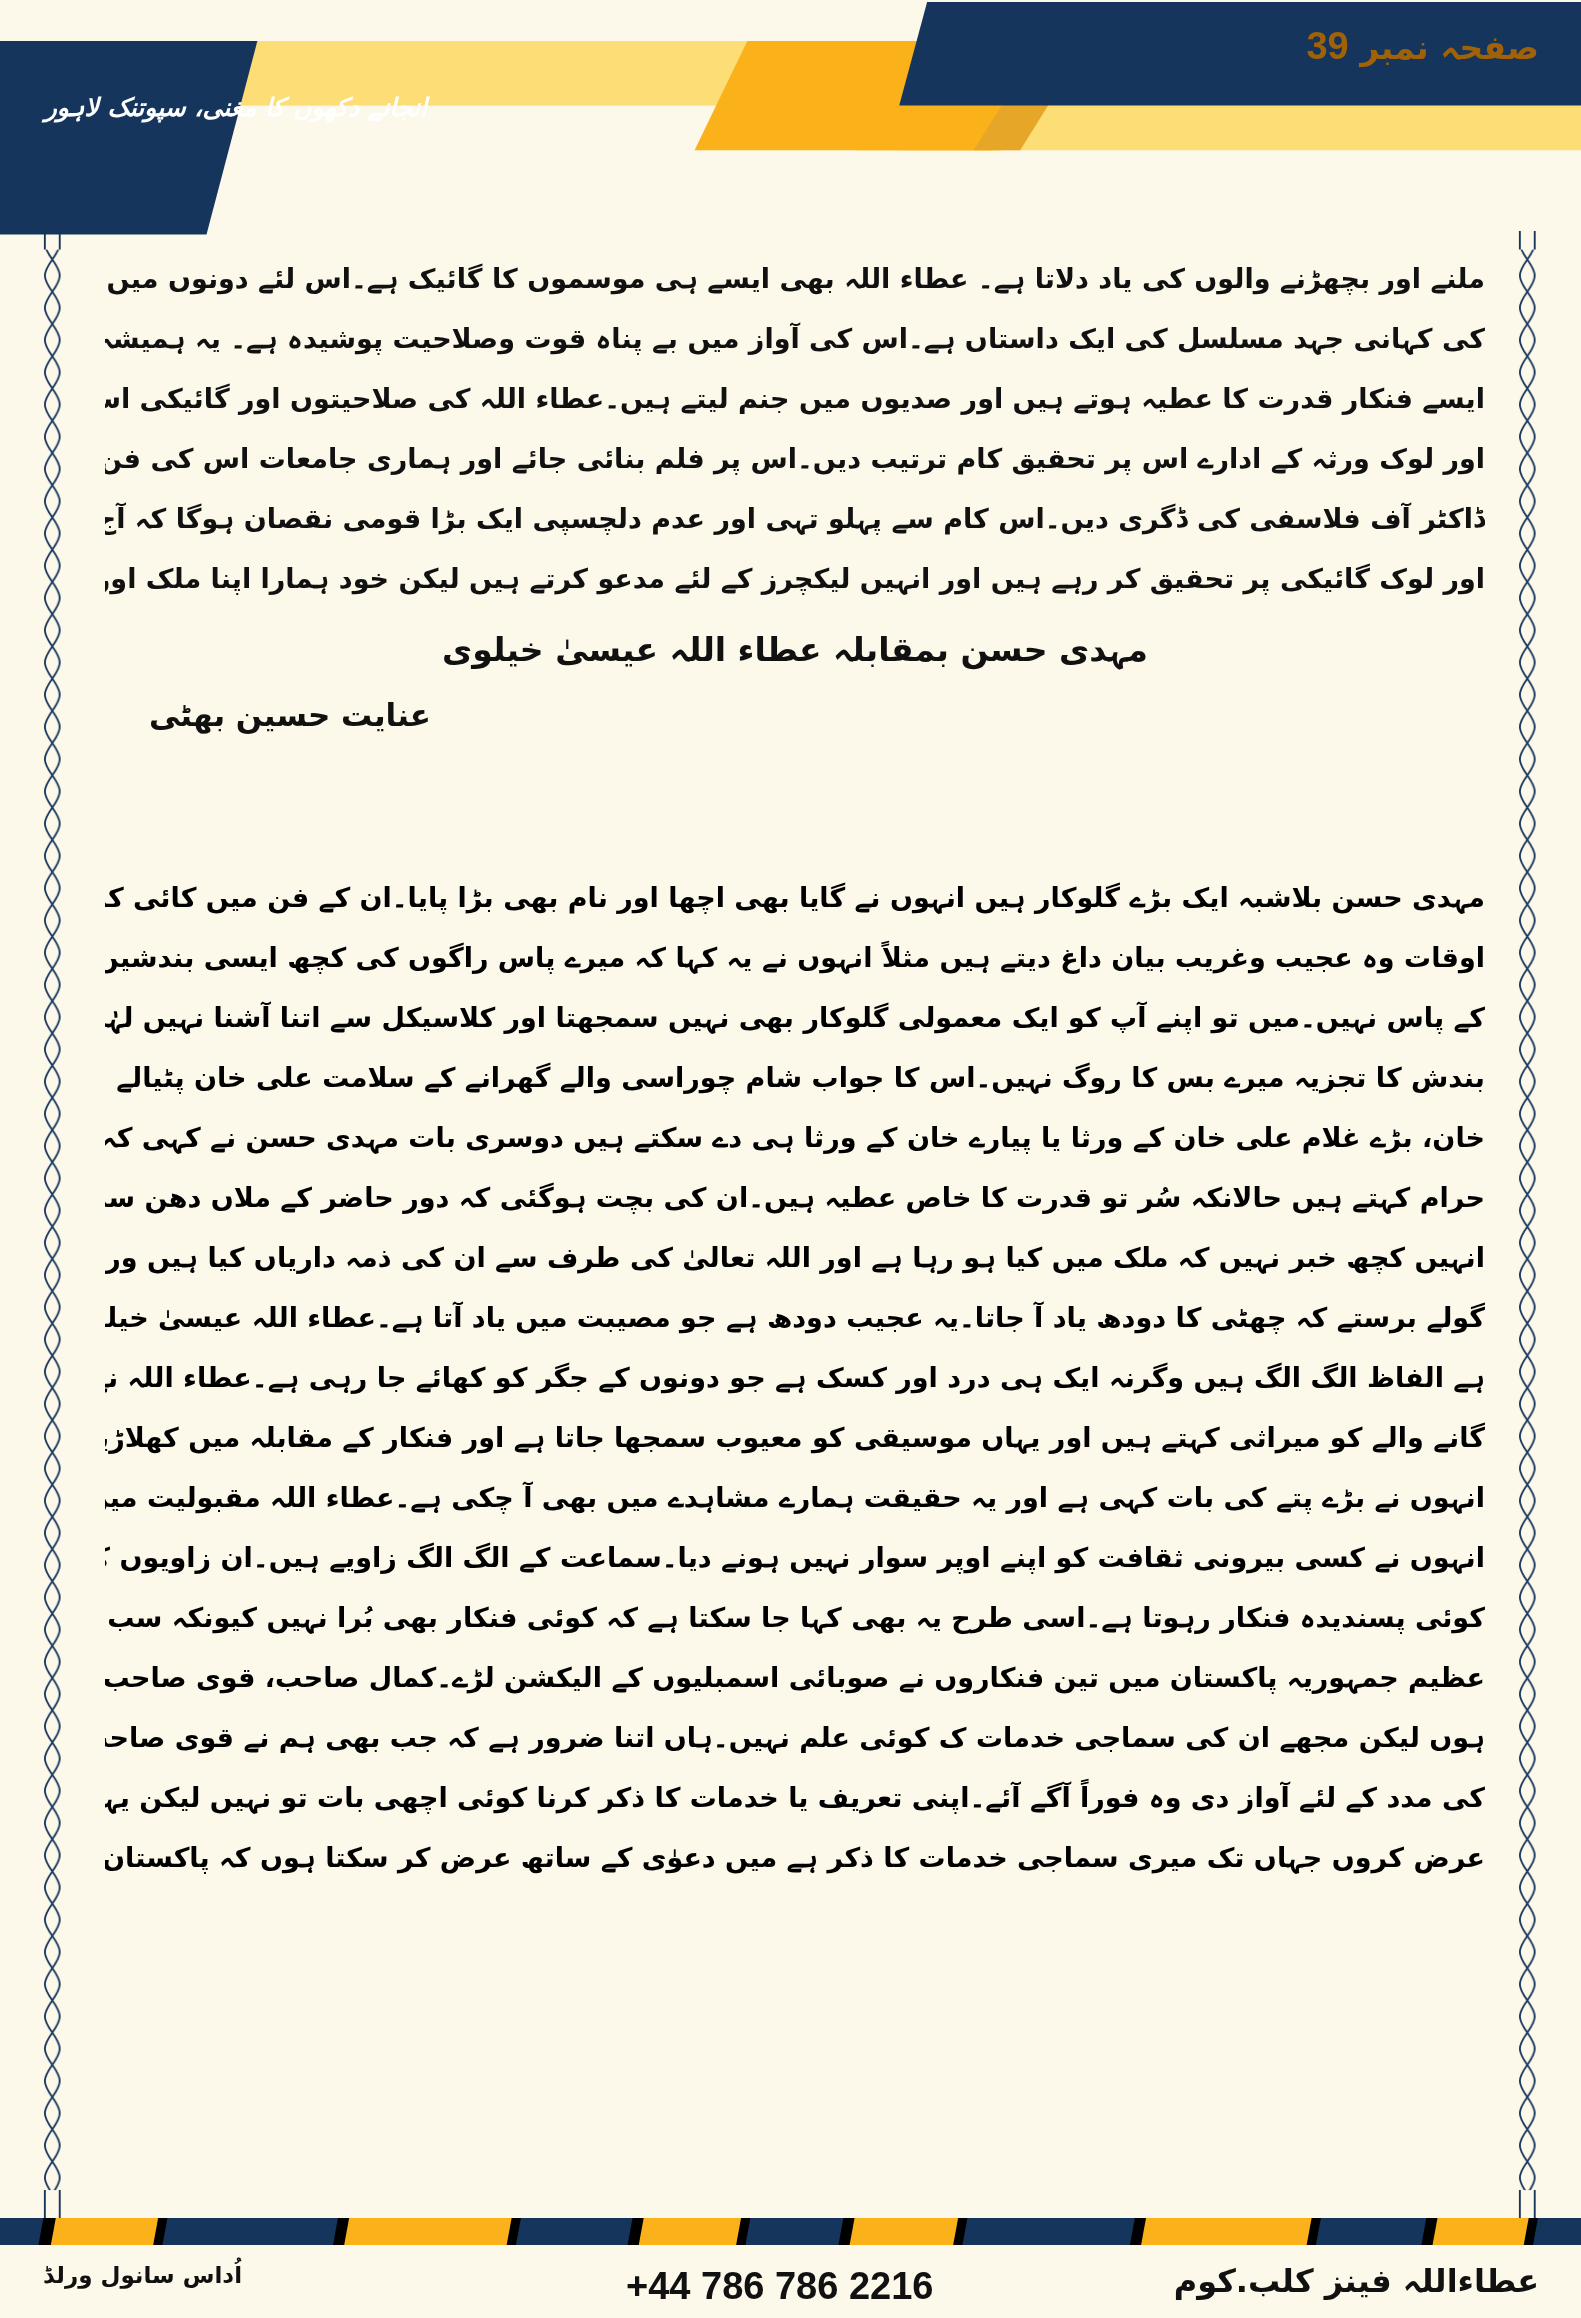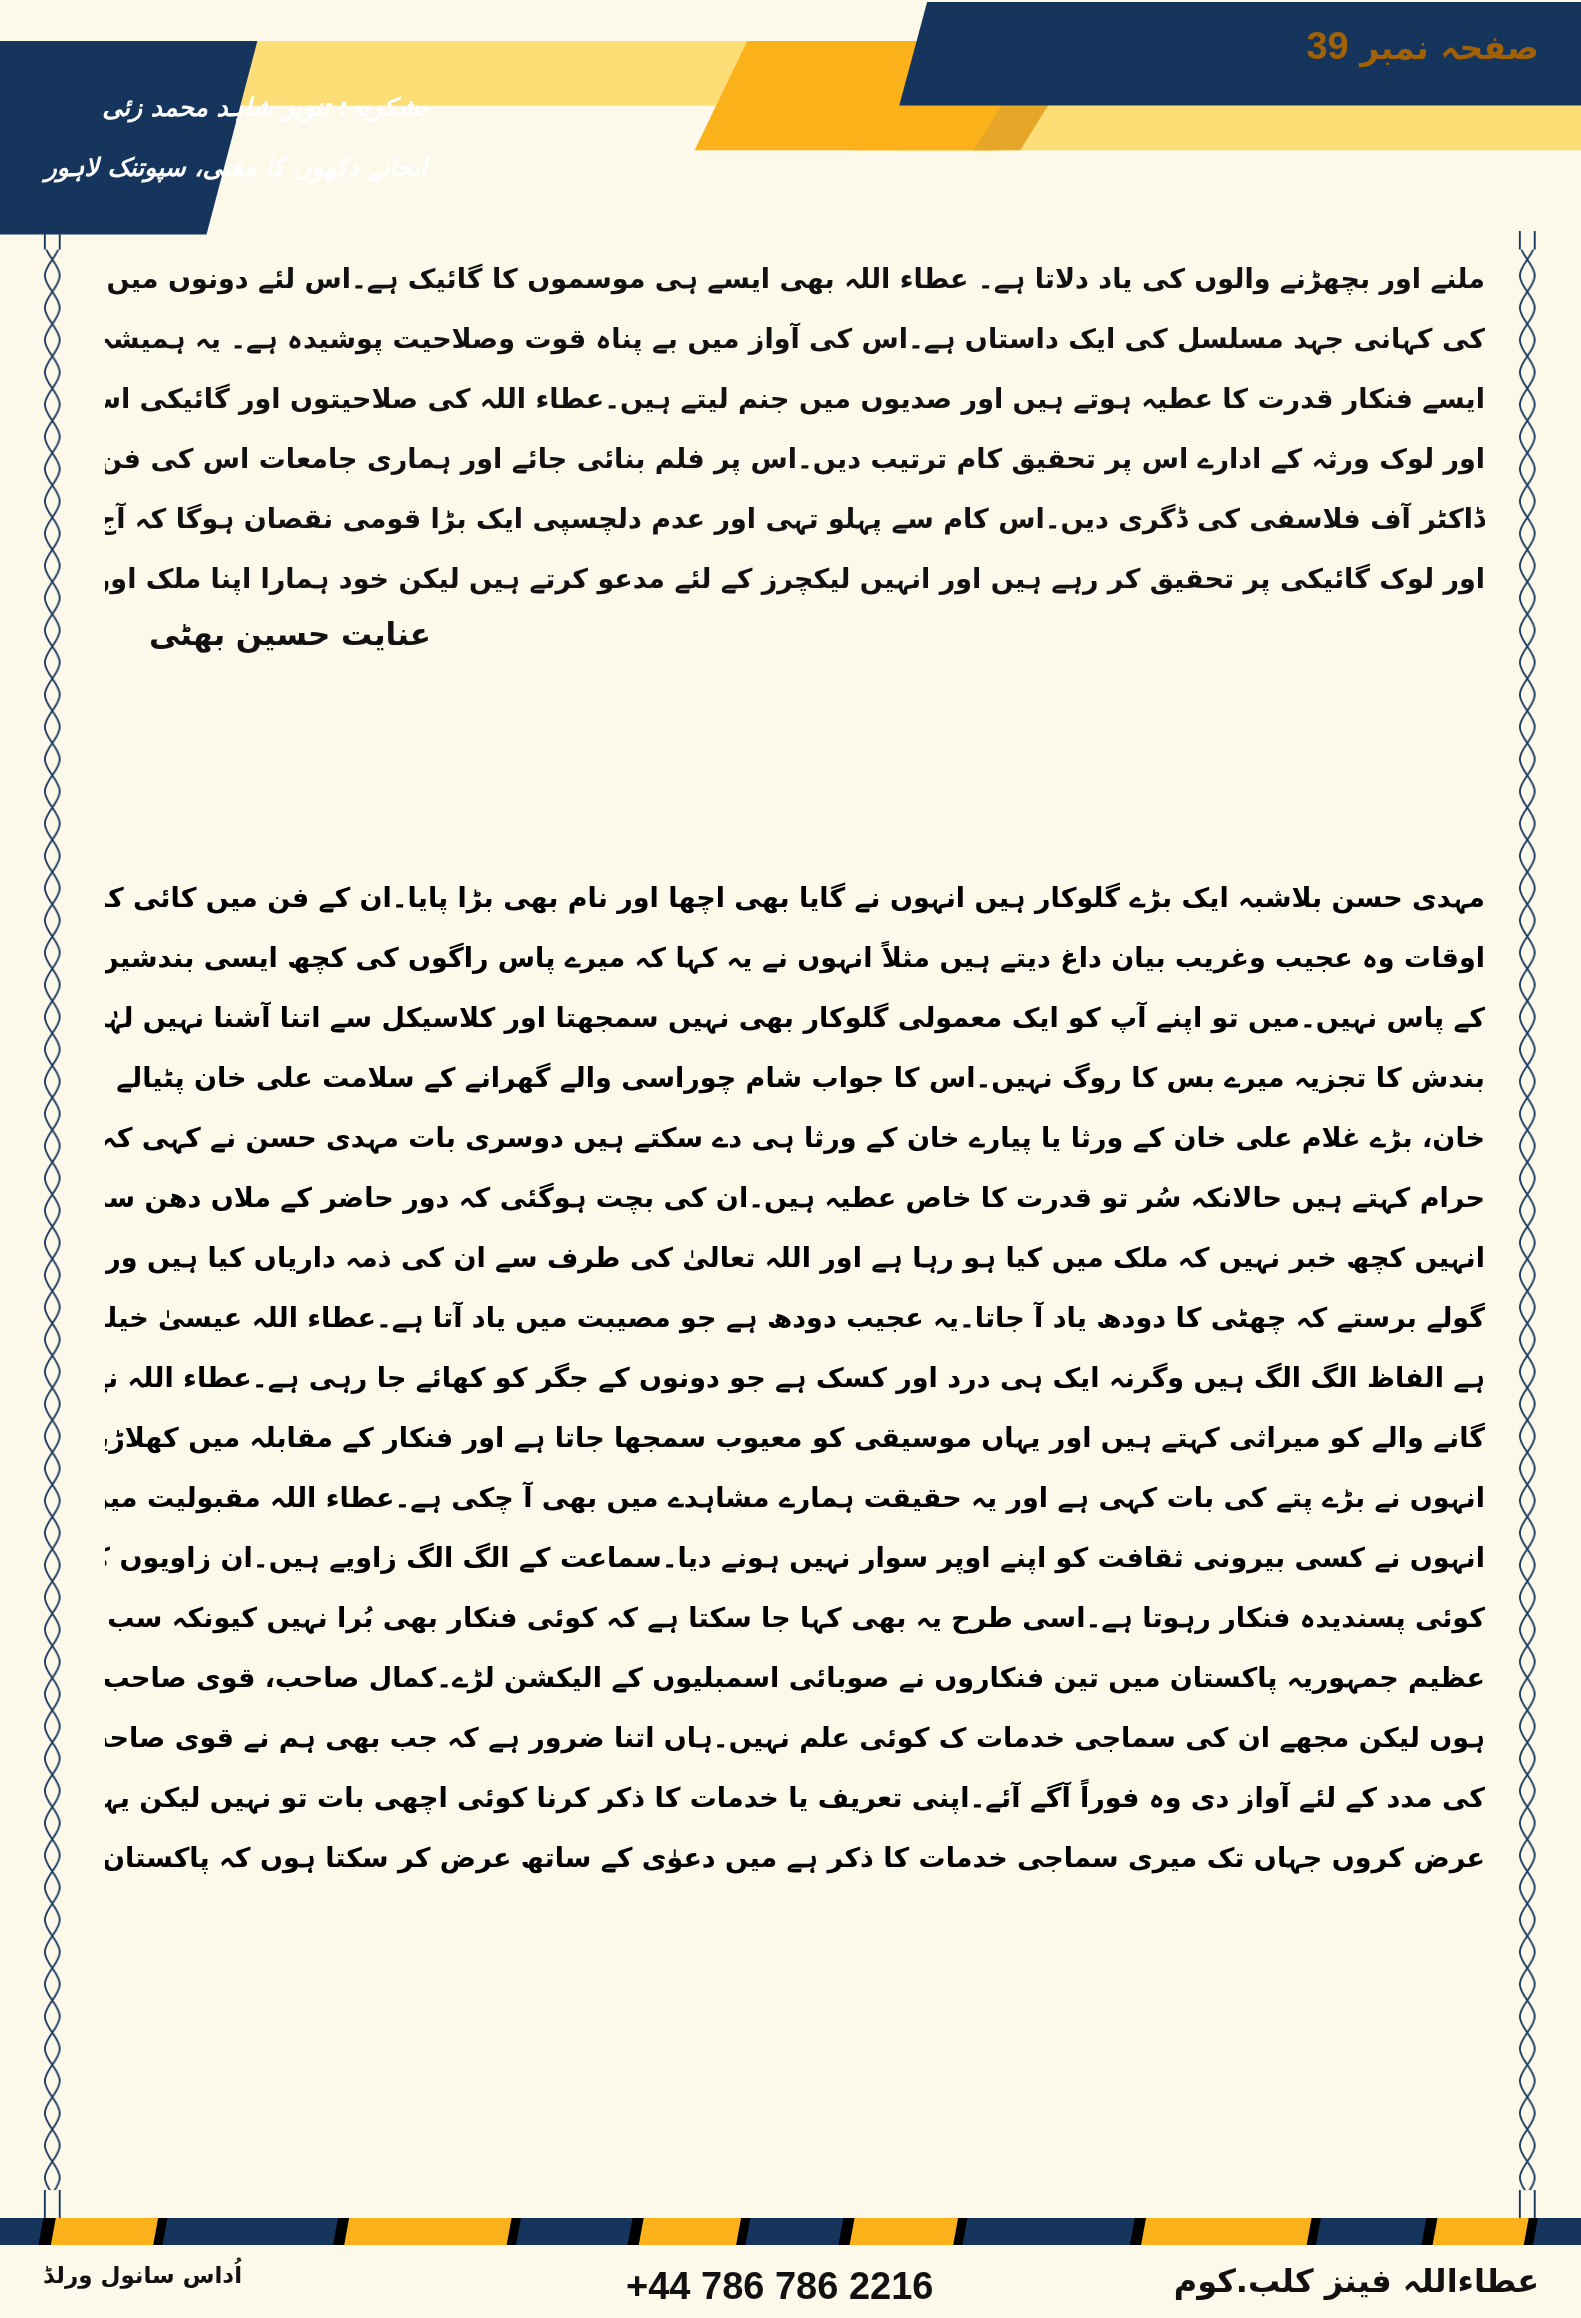--- a/index.html
+++ b/index.html
@@ -61,21 +61,20 @@
   <rect x="0" y="66" width="2551" height="104" fill="#fddd76"></rect>
   <rect x="1450" y="170" width="1101" height="72" fill="#fddd76"></rect>
   <polygon points="1505,66 1740,66 1615,242 1380,242" fill="#fbb21a"></polygon>
   <polygon points="1205,66 1680,66 1600,242 1120,242" fill="#fbb21a"></polygon>
   <polygon points="1680,66 1755,66 1645,242 1570,242" fill="#e6a627"></polygon>
   <polygon points="0,66 415,66 333,378 0,378" fill="#16355c"></polygon>
   <polygon points="1495,3 2551,3 2551,170 1450,170" fill="#16355c"></polygon>
 </svg>
 
 <div class="credit-block">
-  <span class="credit-line">بشکریہ: تنویر شاہد محمد زئی</span>
   <span class="credit-line">انجانے دکھوں کا مغنی، سپوتنک لاہور</span>
 </div>
 
 <div class="page-number">
   <span>صفحہ نمبر</span>
   <span class="num">39</span>
 </div>
 
 <svg class="rope rope-left" viewBox="0 0 30 3205" preserveAspectRatio="none">
   <defs>
@@ -98,20 +97,21 @@
   <path d="M3,3160 L3,3205 M27,3160 L27,3205" stroke="#16355c" stroke-width="3"></path>
 </svg>
 
 <div class="content">
   <span class="line">ملنے اور بچھڑنے والوں کی یاد دلاتا ہے۔ عطاء اللہ بھی ایسے ہی موسموں کا گائیک ہے۔اس لئے دونوں میں بے پناہ مماثلت ہے۔عطاء</span>
   <span class="line">کی کہانی جہد مسلسل کی ایک داستاں ہے۔اس کی آواز میں بے پناہ قوت وصلاحیت پوشیدہ ہے۔ یہ ہمیشہ زندہ رہنے والی گائیکی ہے۔</span>
   <span class="line">ایسے فنکار قدرت کا عطیہ ہوتے ہیں اور صدیوں میں جنم لیتے ہیں۔عطاء اللہ کی صلاحیتوں اور گائیکی اس قابل ہے کہ پاکستان میں تحقیق</span>
   <span class="line">اور لوک ورثہ کے ادارے اس پر تحقیق کام ترتیب دیں۔اس پر فلم بنائی جائے اور ہماری جامعات اس کی فن وشخصیت کے حوالے سے</span>
   <span class="line">ڈاکٹر آف فلاسفی کی ڈگری دیں۔اس کام سے پہلو تہی اور عدم دلچسپی ایک بڑا قومی نقصان ہوگا کہ آج مغربی ممالک ہمارے فنکاروں</span>
   <span class="line last">اور لوک گائیکی پر تحقیق کر رہے ہیں اور انہیں لیکچرز کے لئے مدعو کرتے ہیں لیکن خود ہمارا اپنا ملک اور لوگ اس سے بے خبر ہیں۔</span>
+  <span class="article-title">مہدی حسن بمقابلہ عطاء اللہ عیسیٰ خیلوی</span>
   <span class="article-author">عنایت حسین بھٹی</span>
 </div>
 
 <div class="p2">
   <span class="line">مہدی حسن بلاشبہ ایک بڑے گلوکار ہیں انہوں نے گایا بھی اچھا اور نام بھی بڑا پایا۔ان کے فن میں کائی کلام نہیں لیکن بعض</span>
   <span class="line">اوقات وہ عجیب وغریب بیان داغ دیتے ہیں مثلاً انہوں نے یہ کہا کہ میرے پاس راگوں کی کچھ ایسی بندشیں ہیں جو پوری دنیا میں اور کسی</span>
   <span class="line">کے پاس نہیں۔میں تو اپنے آپ کو ایک معمولی گلوکار بھی نہیں سمجھتا اور کلاسیکل سے اتنا آشنا نہیں لہٰذا مہدی صاحب کی کسی اونچی اور مشکل</span>
   <span class="line">بندش کا تجزیہ میرے بس کا روگ نہیں۔اس کا جواب شام چوراسی والے گھرانے کے سلامت علی خان پٹیالے والے گھرانے کے فتح علی</span>
   <span class="line">خان، بڑے غلام علی خان کے ورثا یا پیارے خان کے ورثا ہی دے سکتے ہیں دوسری بات مہدی حسن نے کہی کہ بعض جاہل ملاں گانے کو</span>
   <span class="line">حرام کہتے ہیں حالانکہ سُر تو قدرت کا خاص عطیہ ہیں۔ان کی بچت ہوگئی کہ دور حاضر کے ملاں دھن سمیٹنے کی دھن میں اس قدر غرق ہیں کہ</span>

